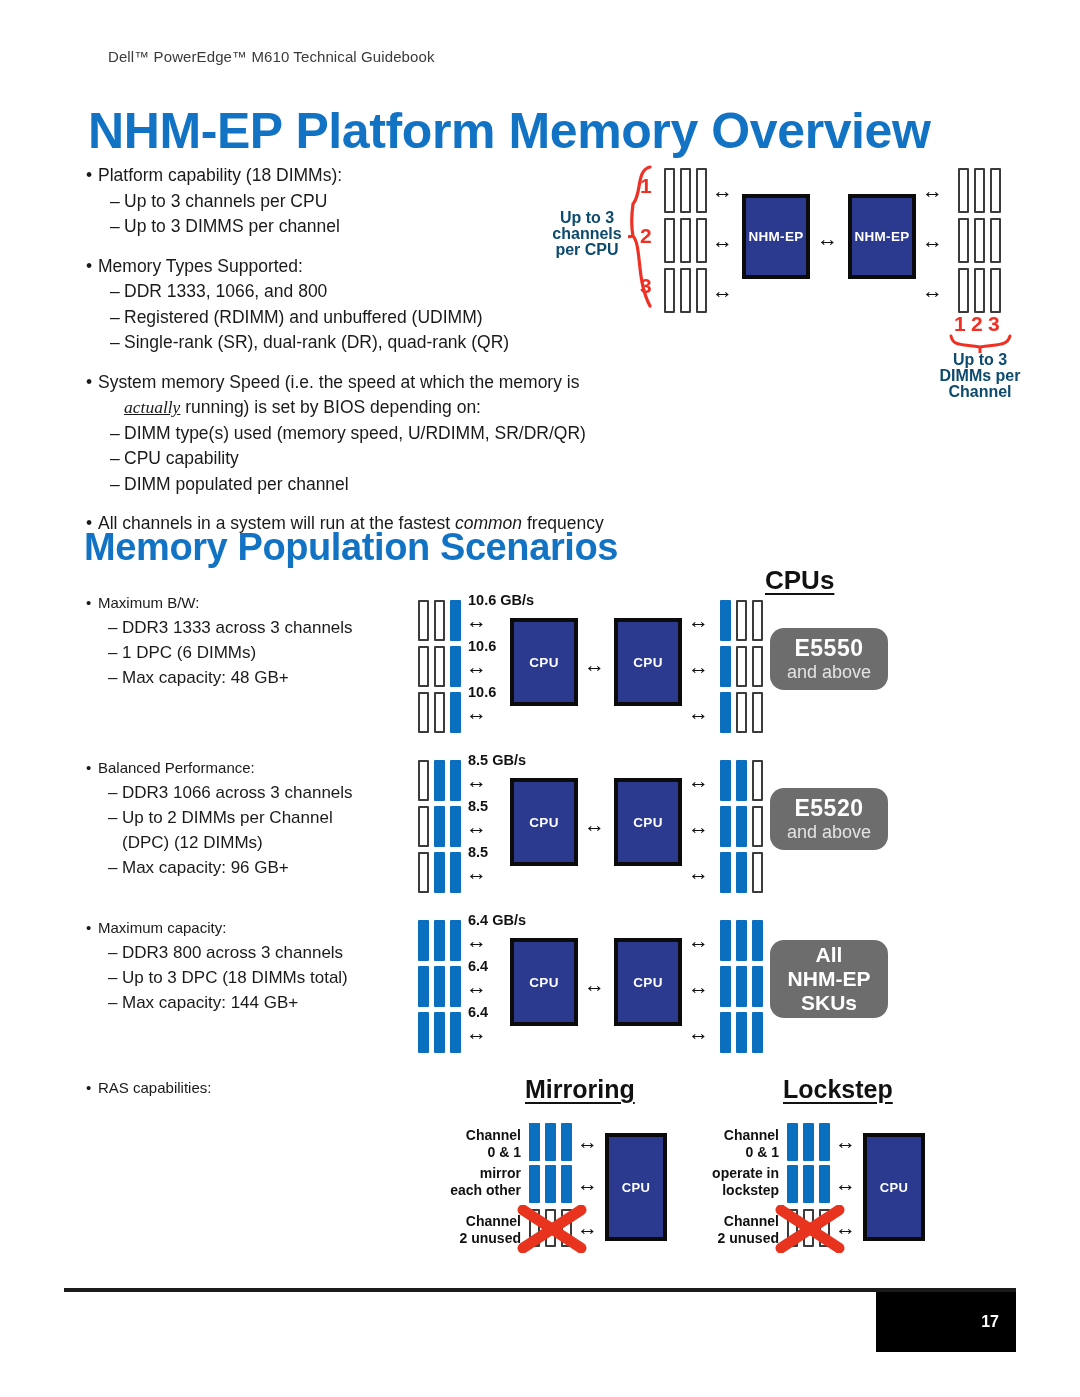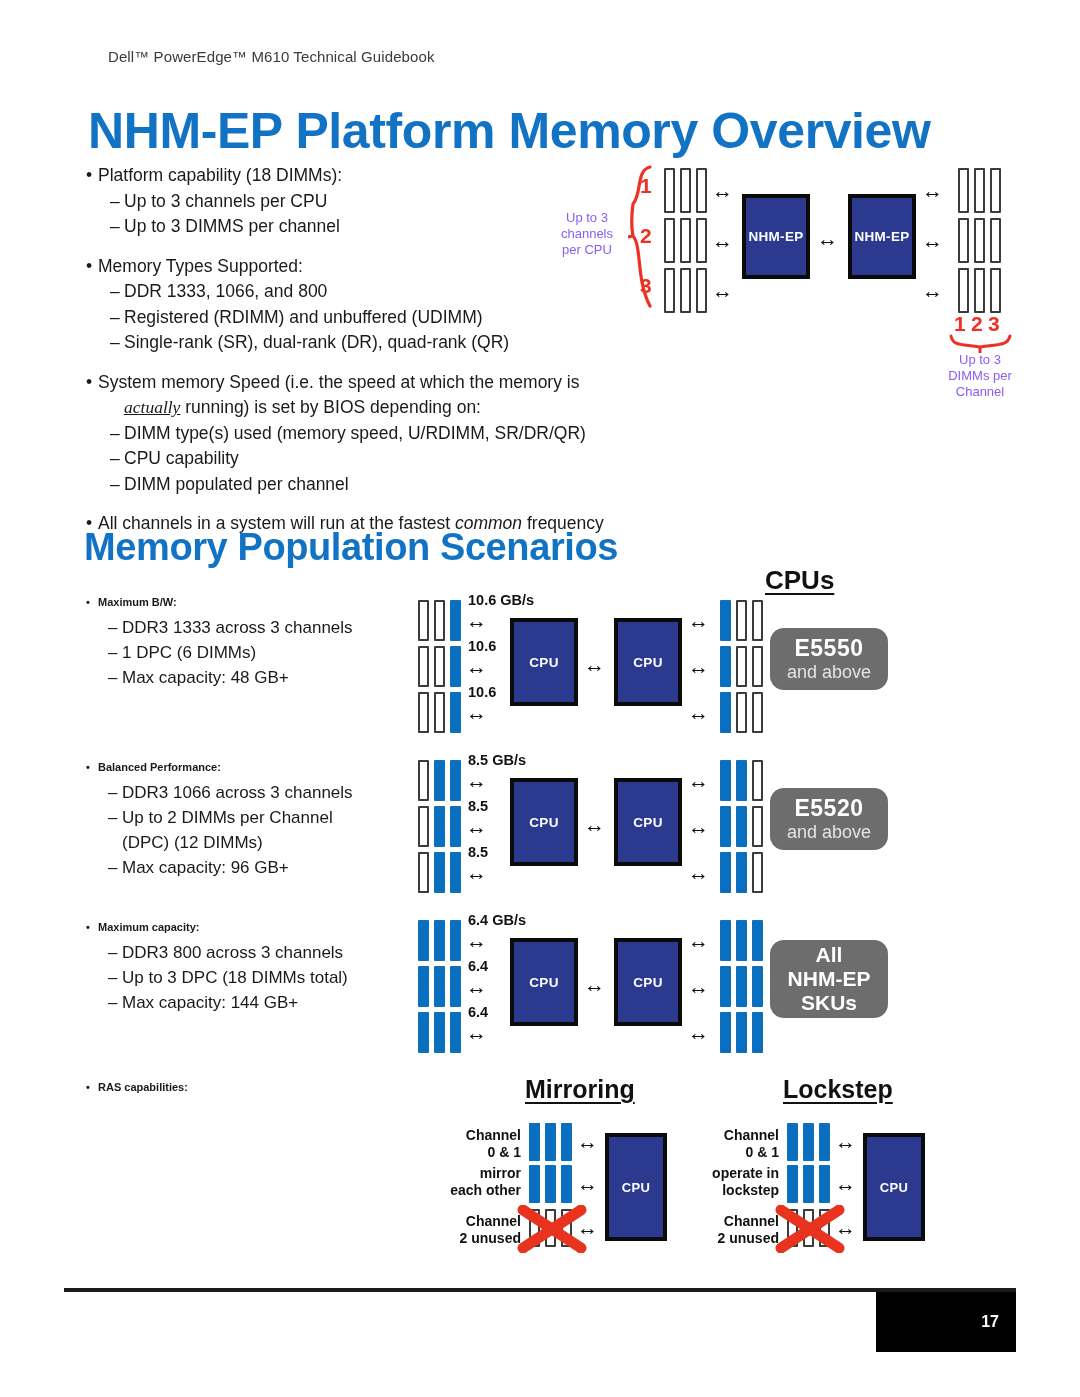--- a/index.html
+++ b/index.html
@@ -36,21 +36,21 @@
   .sub .dash { display: inline-block; width: 14px; }
   .ind { padding-left: 38px; display: block; white-space: nowrap; }
   .gap { height: 14px; }
   .it { font-style: italic; }
   .it-u { font-style: italic; text-decoration: underline; font-family: Liberation Serif, serif; }
 
   #overview-bullets { left: 86px; top: 163px; }
 
   
   .scn { position: absolute; font-size: 17px; line-height: 25px; }
-  .scn .hd { font-weight: bold; font-size: 11px; white-space: nowrap; }
+  .scn .hd { font-weight: normal; font-size: 15px; white-space: nowrap; }
   .scn .hd .dot { display: inline-block; width: 12px; }
   .scn .sub { padding-left: 22px; }
 
   #scn-1 { left: 86px; top: 590px; }
   #scn-2 { left: 86px; top: 755px; }
   #scn-3 { left: 86px; top: 915px; }
   #scn-ras { left: 86px; top: 1075px; }
 
   
   .dimm {
@@ -71,21 +71,21 @@
 
   
   .proc {
     background: #2b3a8f;
     border: 4px solid #0b0b0b;
     color: #ffffff;
     display: flex; align-items: center; justify-content: center;
     font-weight: bold;
     letter-spacing: .3px;
   }
-  .red-lbl { font-size: 13px; line-height: 16px; color: #8b5cf6; font-weight: normal; text-align: center; }
+  .red-lbl { font-size: 16px; line-height: 16px; color: #0c4a6e; font-weight: bold; text-align: center; }
   .red-num { color: #ee3124; font-weight: bold; font-size: 21px; }
 
   
   .pill {
     background: #6d6d6d; color: #ffffff;
     border-radius: 14px;
     display: flex; flex-direction: column;
     align-items: center; justify-content: center;
     text-align: center;
   }

